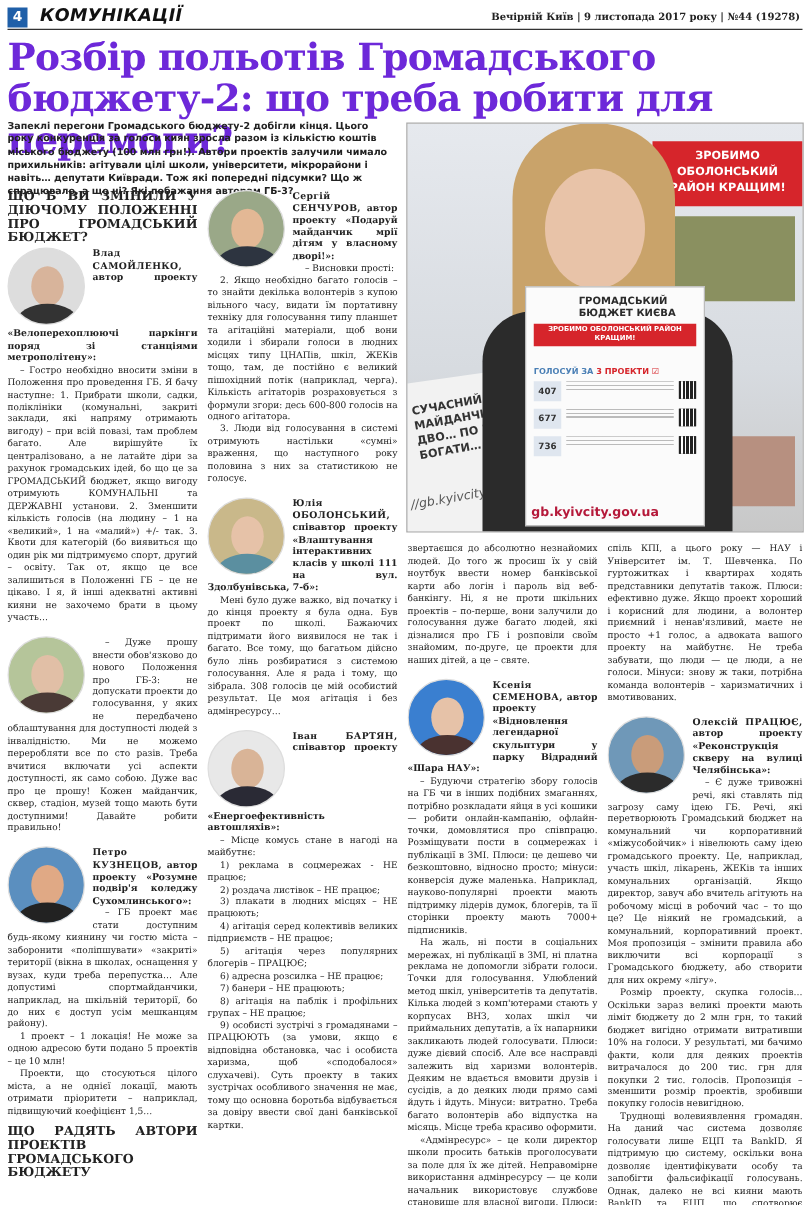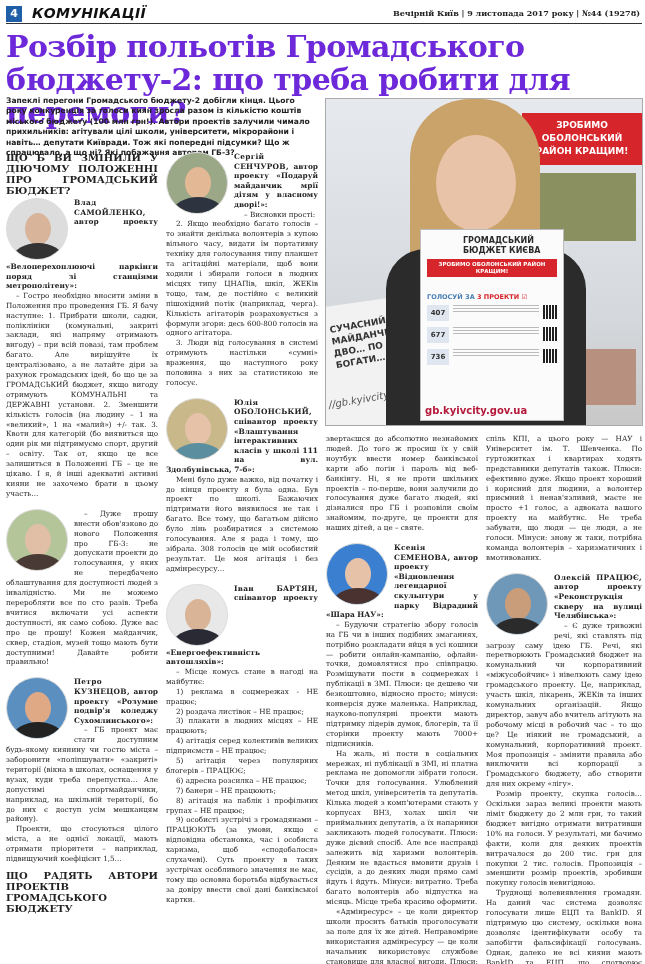--- a/index.html
+++ b/index.html
@@ -104,20 +104,21 @@
       <div class="shoulder" style="background:#4a3a36"></div>
     </div>
   <p>– Дуже прошу внести обов'язково до нового Положення про ГБ-3: не допускати проекти до голосування, у яких не передбачено облаштування для доступності людей з інвалідністю. Ми не можемо переробляти все по сто разів. Треба вчитися включати усі аспекти доступності, як само собою. Дуже вас про це прошу! Кожен майданчик, сквер, стадіон, музей тощо мають бути доступними! Давайте робити правильно!</p>
   <div class="gap"></div>
   <div class="ava" style="background:#5b8fbf">
       <div class="face" style="background:#e0a985"></div>
       <div class="shoulder" style="background:#222"></div>
     </div>
   <div class="auth"><span class="nm">Петро КУЗНЕЦОВ,</span> <span>автор проекту «Розумне подвір'я коледжу Сухомлинського»:</span></div>
   <p>– ГБ проект має стати доступним будь-якому киянину чи гостю міста – заборонити «поліпшувати» «закриті» території (вікна в школах, оснащення у вузах, куди треба перепустка… Але допустимі спортмайданчики, наприклад, на шкільній території, бо до них є доступ усім мешканцям району).</p>
+  <p>1 проект – 1 локація! Не може за одною адресою бути подано 5 проектів – це 10 млн!</p>
   <p>Проекти, що стосуються цілого міста, а не однієї локації, мають отримати пріоритети – наприклад, підвищуючий коефіцієнт 1,5…</p>
   <div style="height:6px"></div>
   <div class="qh">ЩО РАДЯТЬ АВТОРИ ПРОЕКТІВ ГРОМАДСЬКОГО БЮДЖЕТУ</div>
 
 </div>
 
 <div class="col" style="left:166px;top:152px;width:152px">
   <div class="ava" style="background:#9aa888">
       <div class="face" style="background:#e3b895"></div>
       <div class="shoulder" style="background:#2d3440"></div>

